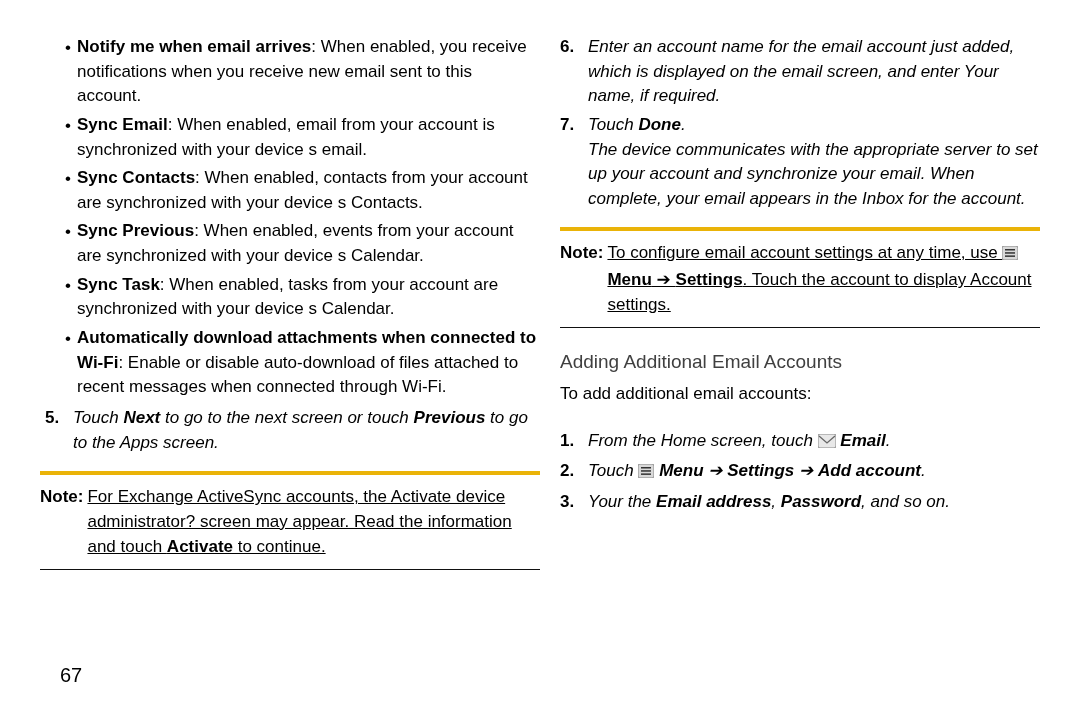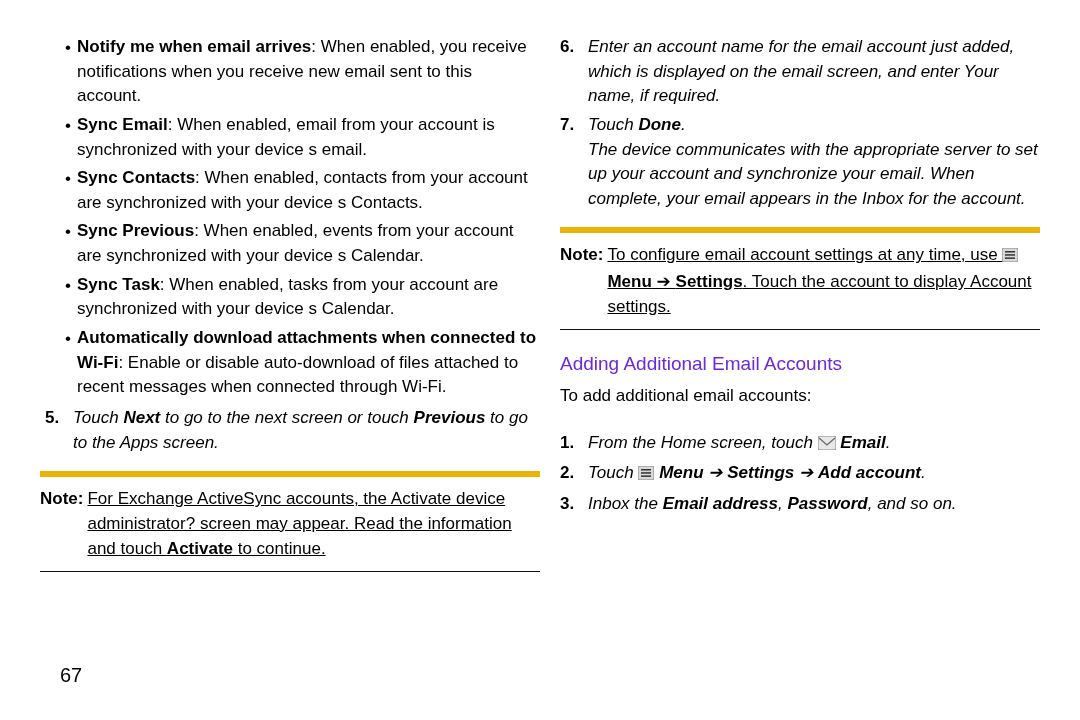--- a/index.html
+++ b/index.html
@@ -45,38 +45,38 @@
   .col-left .num-item { margin-left: 5px; }
   .num-item .num {
     width: 28px;
     flex-shrink: 0;
     font-weight: bold;
   }
   .num-item .txt { flex: 1; font-style: italic; }
   b, strong { font-weight: bold; }
   .note-block {
     margin-top: 16px;
-    border-top: 6px solid #eab308;
+    border-top: 4px solid #eab308;
     border-bottom: 1px solid #111;
     padding: 10px 0;
   }
   .note-block .note-flex {
     display: flex;
   }
   .note-block .note-label {
     flex-shrink: 0;
     font-weight: bold;
   }
   .note-block .note-body {
     flex: 1;
     padding-left: 4px;
     text-decoration: underline;
   }
   .heading {
-    color: #6d28d9;
+    color: #404040;
     font-size: 19px;
     margin-top: 20px;
     margin-bottom: 6px;
     font-weight: normal;
   }
   .intro {
     margin-bottom: 22px;
   }
   .page-num {
     position: absolute;
@@ -222,20 +222,20 @@
               <rect x="3" y="9.4" width="10" height="1.5" fill="#333"></rect>
             </svg>
         </span>
         <b>Menu</b><span> ➔ </span><b>Settings</b><span> ➔ </span><b>Add account</b><span>.</span>
       </div>
     </div>
 
     <div class="num-item">
       <div class="num">3.</div>
       <div class="txt">
-        <span>Inbox the </span><b>Email address</b><span>, </span><b>Password</b><span>, and so on.</span>
+        <span>Your the </span><b>Email address</b><span>, </span><b>Password</b><span>, and so on.</span>
       </div>
     </div>
 
   </div>
 
   <div class="page-num">67</div>
 </div>
 
 </body></html>

